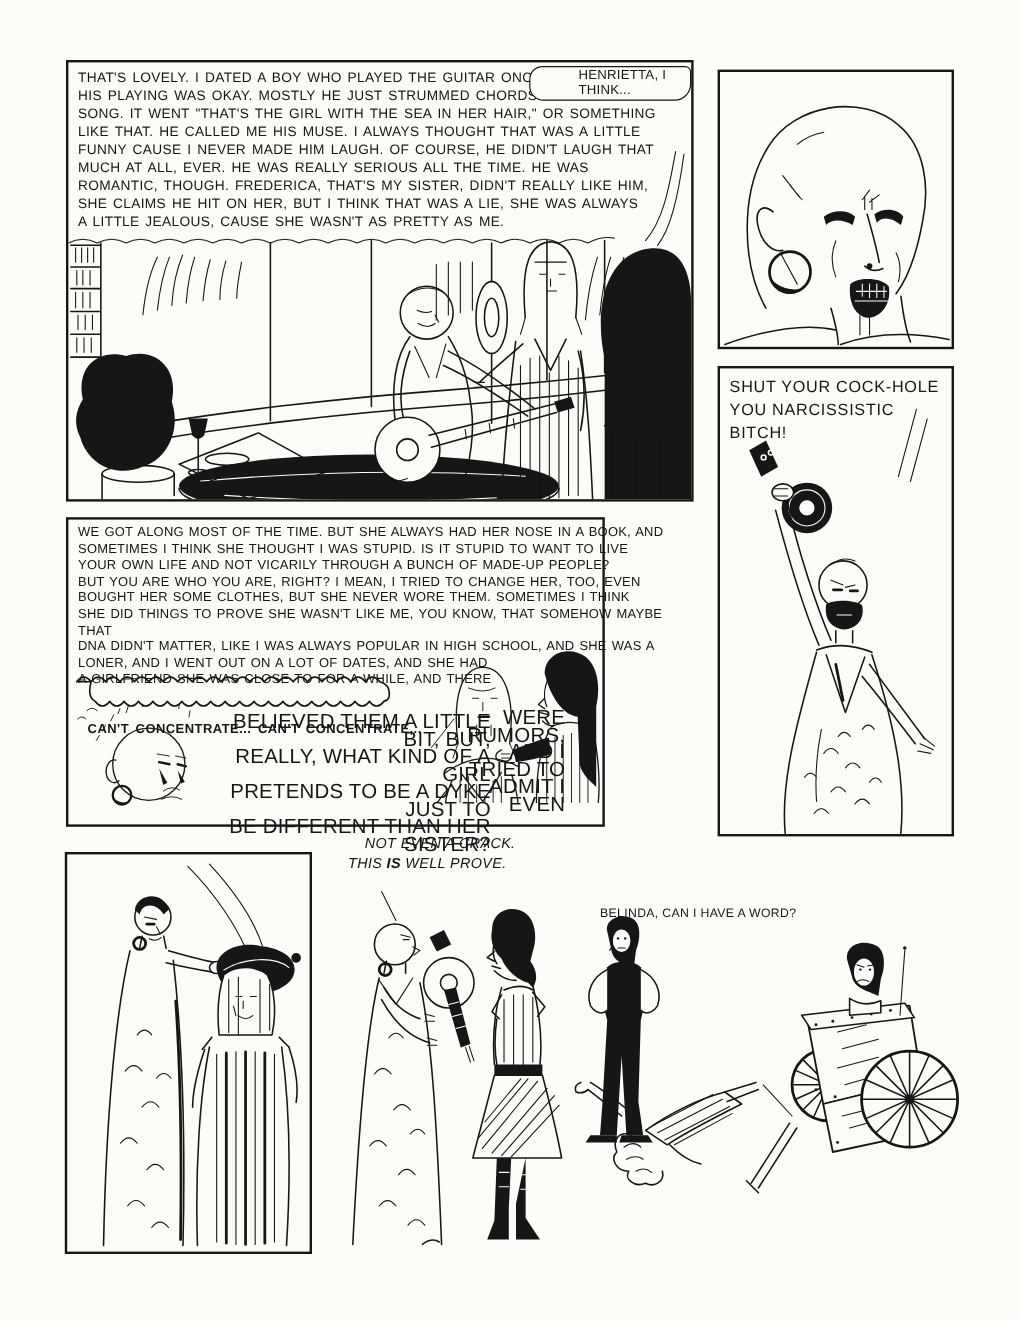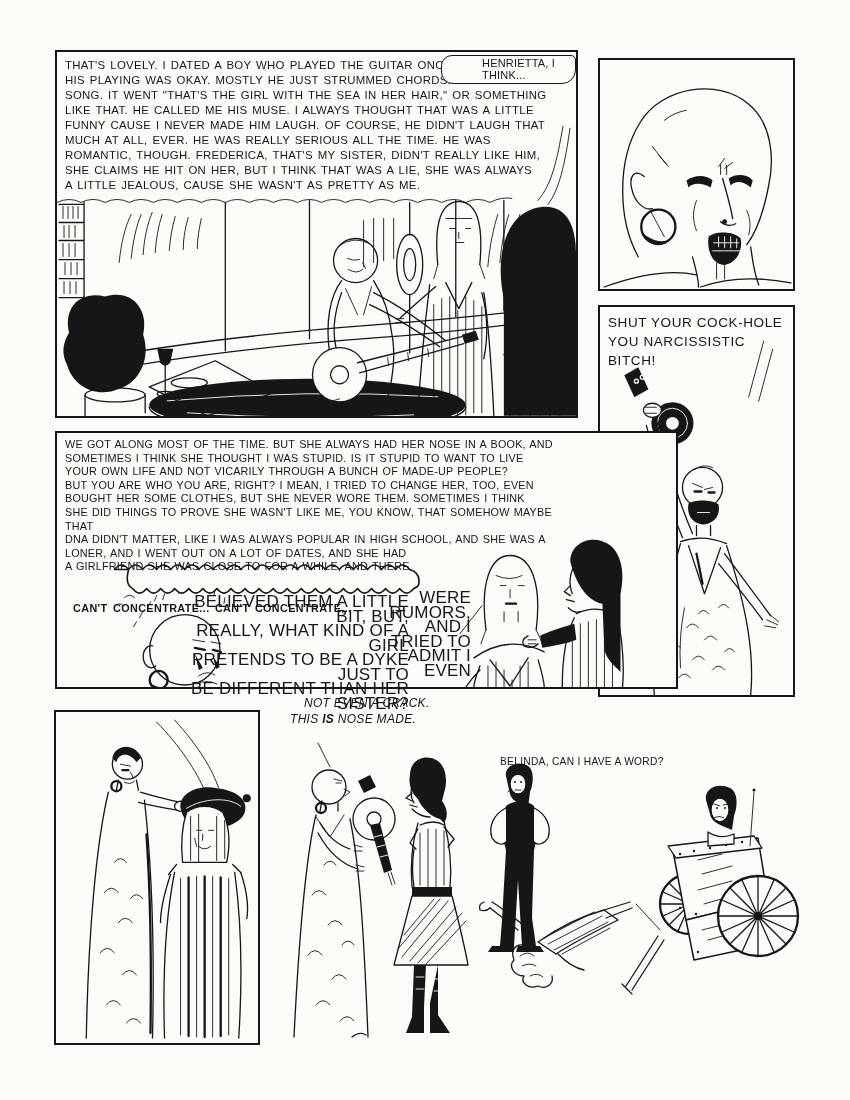--- a/index.html
+++ b/index.html
@@ -180,21 +180,21 @@
         <path d="M124,246 C142,270 158,292 170,308 M118,256 C136,278 150,296 162,312"></path>
         <path class="thin" d="M168,306 l10,8 M166,312 l11,5 M164,318 l11,2"></path>
         <path class="thk" d="M96,246 l6,30"></path>
         <path class="thin" d="M86,320 q6,-8 12,0 M104,332 q6,-8 12,0 M92,352 q6,-8 12,0 M112,362 q6,-8 12,0 M78,370 q6,-8 12,0 M118,300 q5,-7 10,0 M98,306 q5,-7 10,0 M70,340 q5,-7 10,0 M124,344 q5,-7 10,0 M84,300 q-6,30 -4,60"></path>
       </g>
     </svg>
     <div class="abs lettering shout pre" style="left:8px;top:6px;width:182px;">SHUT YOUR COCK-HOLE
 YOU NARCISSISTIC BITCH!</div>
   </div>
 
-  <div class="panel" style="left:55px;top:431px;width:623px;height:258px;">
+  <div class="panel" style="left:55px;top:431px;width:449px;height:258px;">
     <svg class="art" viewBox="0 0 518 253">
       <g>
         <circle cx="78" cy="216" r="35"></circle>
         <path d="M46,212 a8,11 0 1 0 3,20"></path>
         <circle cx="52" cy="246" r="9" class="thk"></circle>
         <path class="ink" d="M43,248 A9,9 0 0 0 59,252 A14,14 0 0 1 43,248 Z"></path>
         <path class="thin" d="M86,206 l12,2 M104,208 l10,2"></path>
         <path class="thk" d="M88,214 l10,2 M106,216 l8,2"></path>
         <path class="ink" d="M88,220 l4,16 4,-2 z M106,222 l3,13 4,-2 z"></path>
         <path class="thin" d="M92,242 q8,-6 16,-1 M90,250 q10,-5 20,0"></path>
@@ -313,21 +313,21 @@
         <path class="ink" d="M140,192 h40 v9 h-40 z"></path>
         <path d="M140,201 C132,232 126,254 122,270 L196,270 C192,248 186,224 180,201 Z" style="fill:var(--paper)"></path>
         <path class="thin" d="M130,262 L176,206 M138,266 L184,212 M146,268 L190,218 M126,254 L168,204 M154,269 L194,226 M132,240 L162,204"></path>
         <path class="ink" d="M142,270 L140,322 L134,338 L152,338 L152,312 L154,270 Z"></path>
         <path class="ink" d="M166,270 L166,320 L178,338 L158,338 L158,308 Z"></path>
         <path class="pl thin" d="M144,282 h8 M144,294 h8 M162,284 h6 M162,296 h6"></path>
       </g>
     </svg>
     <div class="abs lettering cap6" style="left:18px;top:0;width:190px;">
       <div style="margin-left:14px;"><span>NOT EVEN A CRACK.</span></div>
-      <div><span>THIS </span><span class="b">IS</span><span> NOSE MADE.</span></div>
+      <div><span>THIS </span><span class="b">IS</span><span> WELL PROVE.</span></div>
     </div>
   </div>
 
   <div class="abs" style="left:462px;top:748px;width:388px;height:315px;">
     <svg class="art" viewBox="0 0 388 315">
       <path class="thin" d="M56,30 L46,44"></path>
       <g>
         <path class="ink" d="M44,28 C42,18 56,12 66,18 C72,22 72,34 68,44 L66,60 C60,56 50,54 48,46 Z"></path>
         <ellipse cx="56" cy="36" rx="8" ry="10" style="fill:var(--paper)"></ellipse>
         <circle cx="53" cy="34" r="1" class="ink"></circle>

